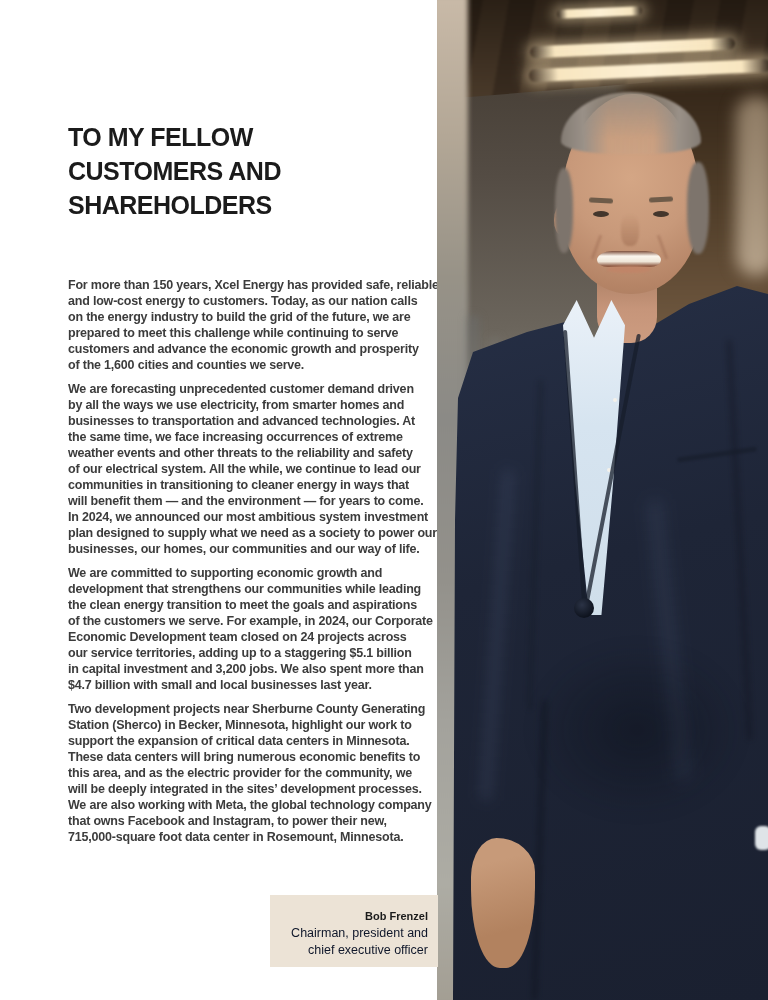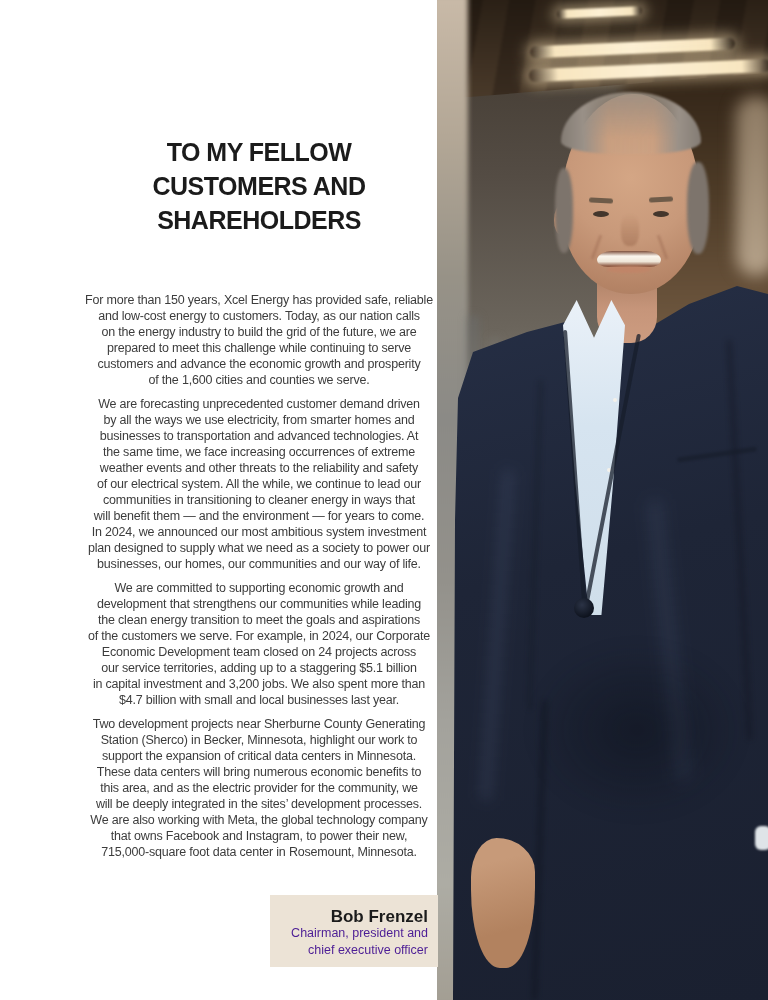--- a/index.html
+++ b/index.html
@@ -2,42 +2,43 @@
 <html><head>
 <meta charset="utf-8">
 <style>
   html,body{margin:0;padding:0;background:#fff;}
   .page{
     position:relative;width:768px;height:1000px;background:#ffffff;
     overflow:hidden;font-family:"Liberation Sans",sans-serif;
   }
   
   .letter{
-    position:absolute;left:68px;top:135px;width:382px;color:#3c3c3c;text-align:center;
+    position:absolute;left:68px;top:120px;width:382px;color:#3c3c3c;
   }
   .letter h1{
     margin:0 0 55px 0;font-size:25px;line-height:34px;font-weight:700;
     color:#1b1b1b;letter-spacing:-0.5px;white-space:pre-line;
   }
   .letter p{
     margin:0 0 8px 0;font-size:12.5px;line-height:16px;letter-spacing:-0.2px;
     white-space:pre-line;
+    font-weight:bold;
   }
   .letter h2{
     margin:0;font-size:12.5px;line-height:16px;font-weight:700;color:#222;
     letter-spacing:-0.2px;
   }
   
   .sig{
     position:absolute;left:270px;top:895px;width:168px;height:72px;
     background:#ece3d6;z-index:30;box-sizing:border-box;
     padding:13px 10px 0 0;text-align:right;
   }
-  .sig .name{font-size:17px;line-height:17px;font-weight:700;color:#1b1b1b;}
-  .sig .title{font-size:12.5px;line-height:17px;color:#4c1d95;white-space:pre-line;}
+  .sig .name{font-size:11px;line-height:17px;font-weight:700;color:#1b1b1b;}
+  .sig .title{font-size:12.5px;line-height:17px;color:#0f172a;white-space:pre-line;}
   
   .photo{
     position:absolute;left:437px;top:0;width:331px;height:1000px;
     overflow:hidden;background:#8a857c;
   }
   .photo div{position:absolute;}
   .wall{
     left:-6px;top:-6px;width:343px;height:1012px;
     background:linear-gradient(180deg,#453d34 6%,#544c44 18%,#6b655c 33%,
       #8a857c 44%,#9c968b 56%,#aba294 70%,#b3a999 85%,#a89e8f 100%);

